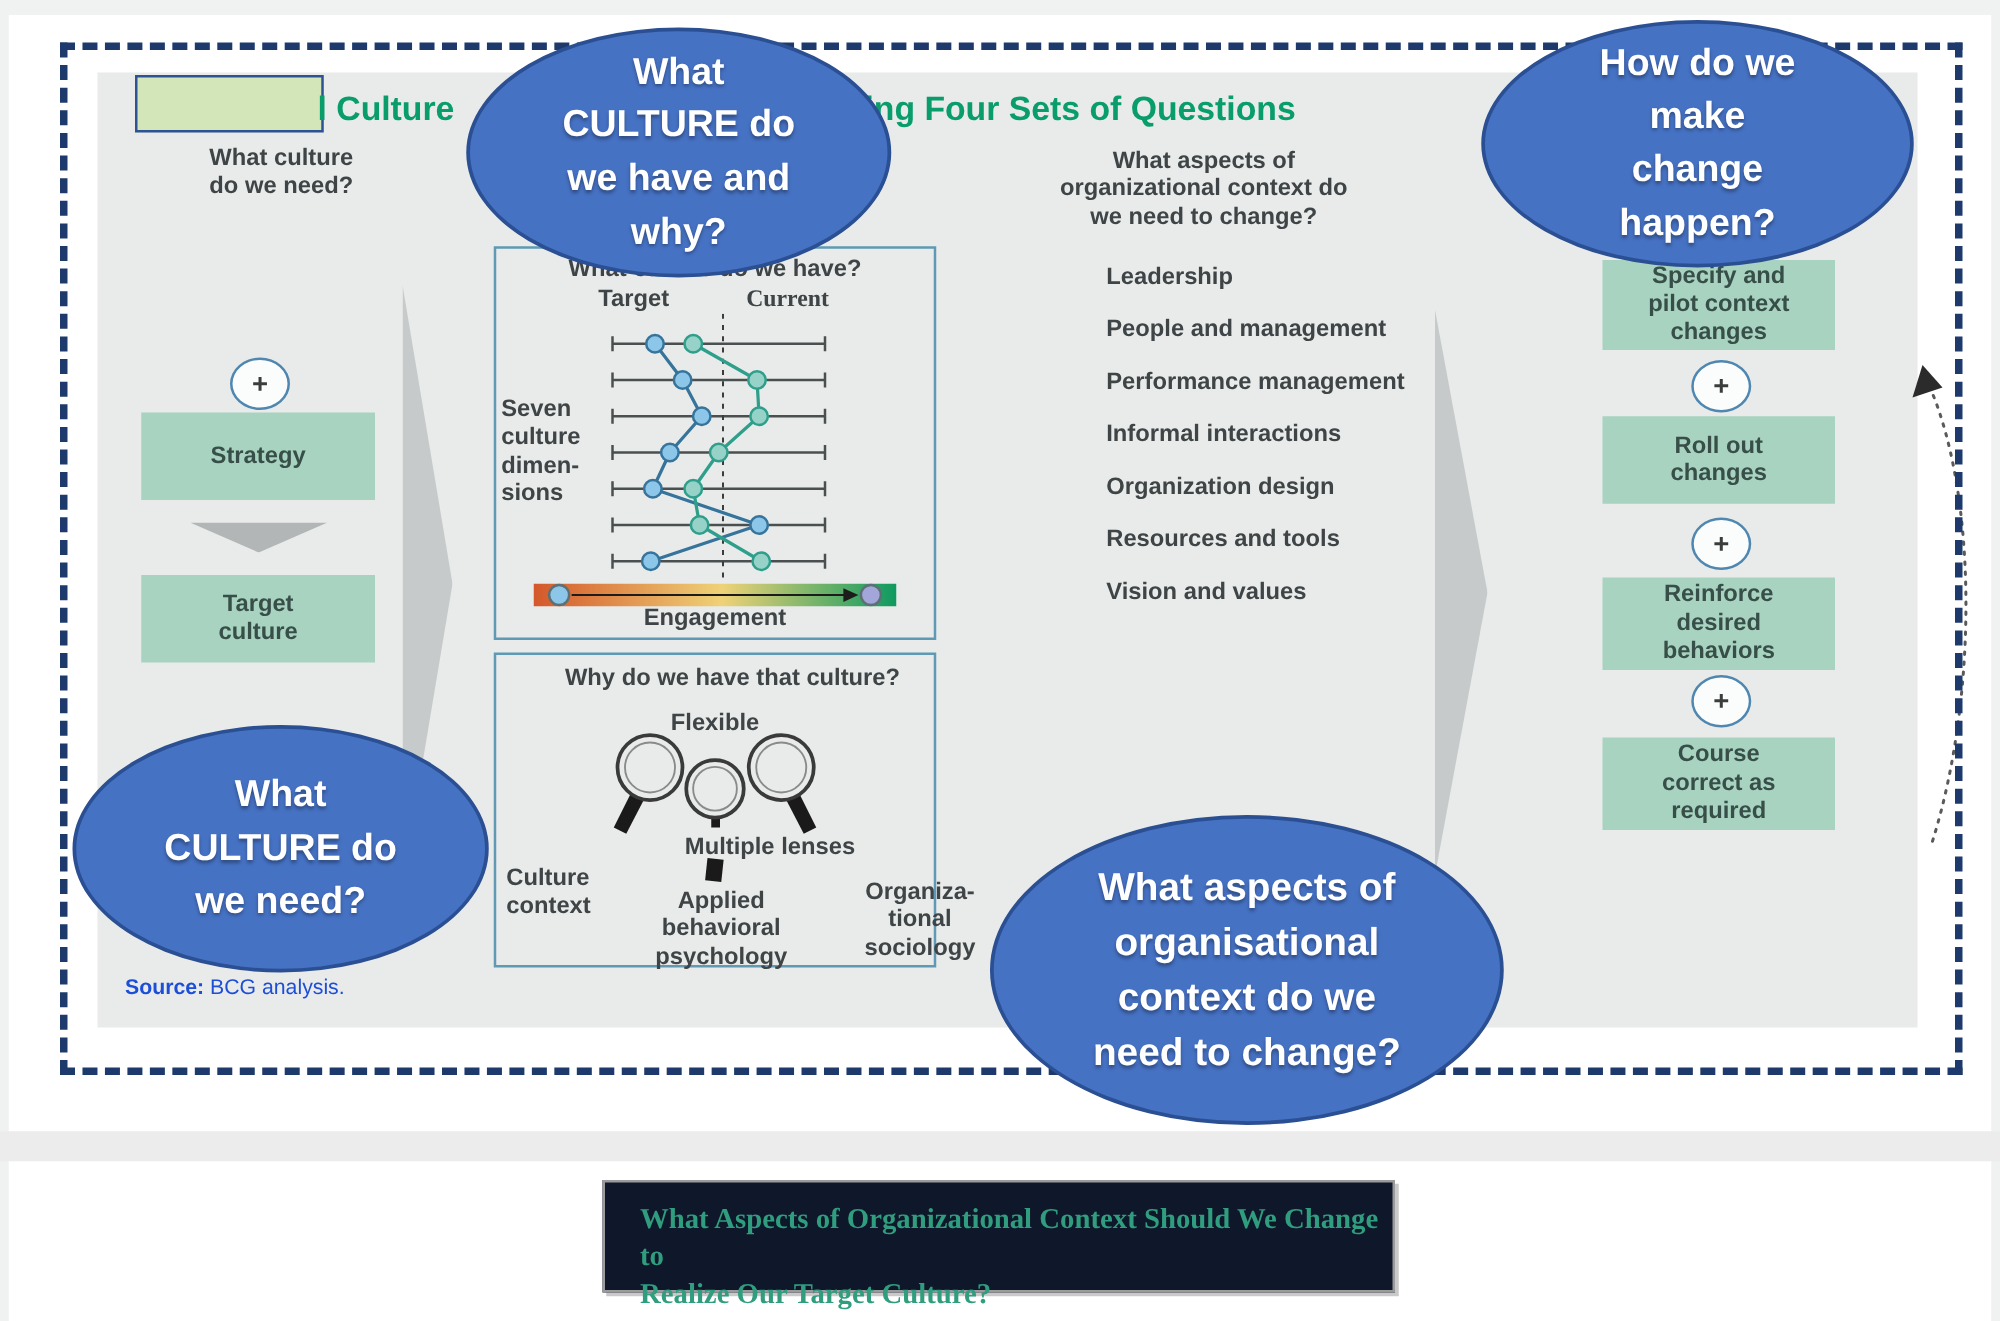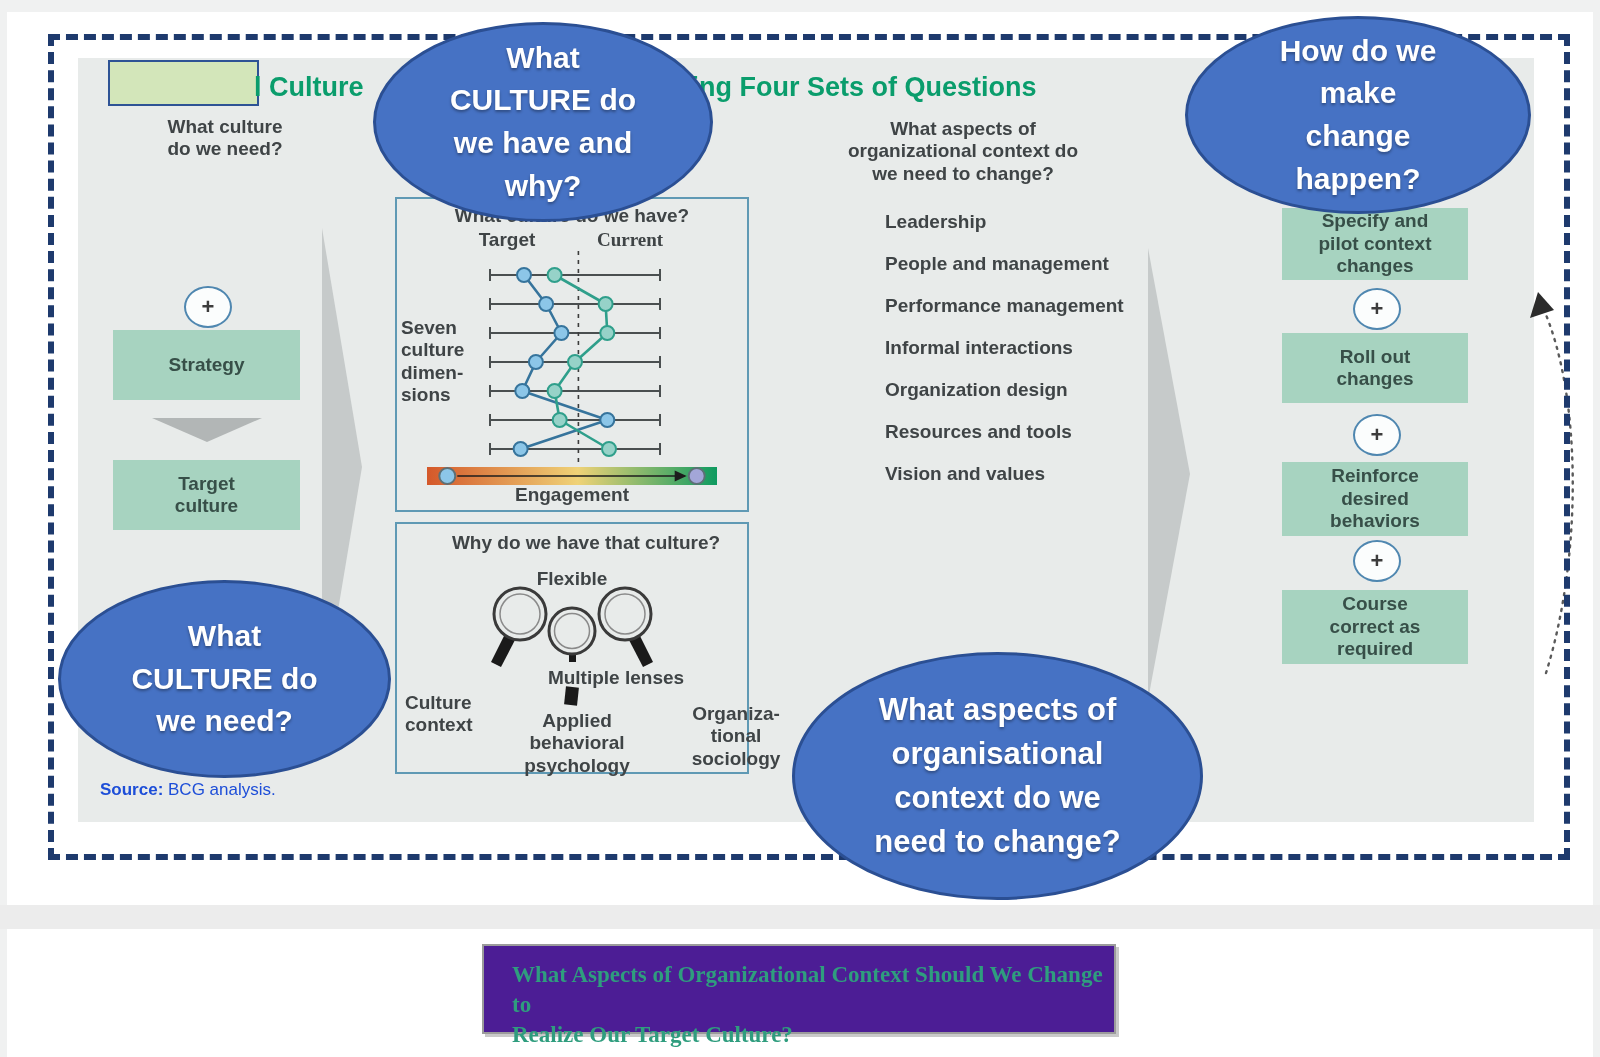--- a/index.html
+++ b/index.html
@@ -16,21 +16,21 @@
   .fig-title{color:#0a9d6c;font-weight:bold;font-size:27px;}
   .cover-rect{position:absolute;left:30px;top:2px;width:147px;height:42px;background:#d3e6ba;border:2px solid #2e5395;}
   .gbox{position:absolute;width:187px;background:#a7d3c0;display:flex;align-items:center;justify-content:center;
         color:#374f48;font-weight:bold;font-size:19px;text-align:center;white-space:pre-line;line-height:1.18;}
   .plus{position:absolute;width:44px;height:38px;border:2px solid #4f87b0;border-radius:50%;background:#fbfdfd;
         display:flex;align-items:center;justify-content:center;font-size:22px;color:#3c3c3c;font-weight:bold;}
   .panel{position:absolute;width:350px;border:2px solid #5f99b4;}
   .callout{position:absolute;background:#4672c4;border:3px solid #2b4f93;border-radius:50%;z-index:30;
            display:flex;align-items:center;justify-content:center;color:#fff;font-weight:bold;font-size:30px;
            text-align:center;line-height:1.42;white-space:pre-line;text-shadow:0 2px 3px rgba(0,0,0,0.35);}
-  .footerbox{position:absolute;left:482px;top:944px;width:630px;height:86px;background:#4c1d95;z-index:15;
+  .footerbox{position:absolute;left:482px;top:944px;width:630px;height:86px;background:#0f172a;z-index:15;
              border:2px solid #9b9b9b;box-shadow:3px 3px 0 #c9c9c9;}
   .footerbox .ftxt{margin:14px 0 0 28px;font-family:"Liberation Serif", serif;font-weight:bold;
                    font-size:23px;color:#2f9d7e;line-height:1.3;white-space:pre-line;}
   .srcline{font-size:17px;color:#1d4ed8;font-weight:normal;}
   .srcline b{font-weight:bold;}
   .steps-box{left:1204px;width:186px;}
   .listcol{position:absolute;left:807px;top:153px;display:flex;flex-direction:column;gap:20px;}
   .listcol div{color:#3f4446;font-weight:bold;font-size:19px;line-height:22px;}
 </style>
 </head>

